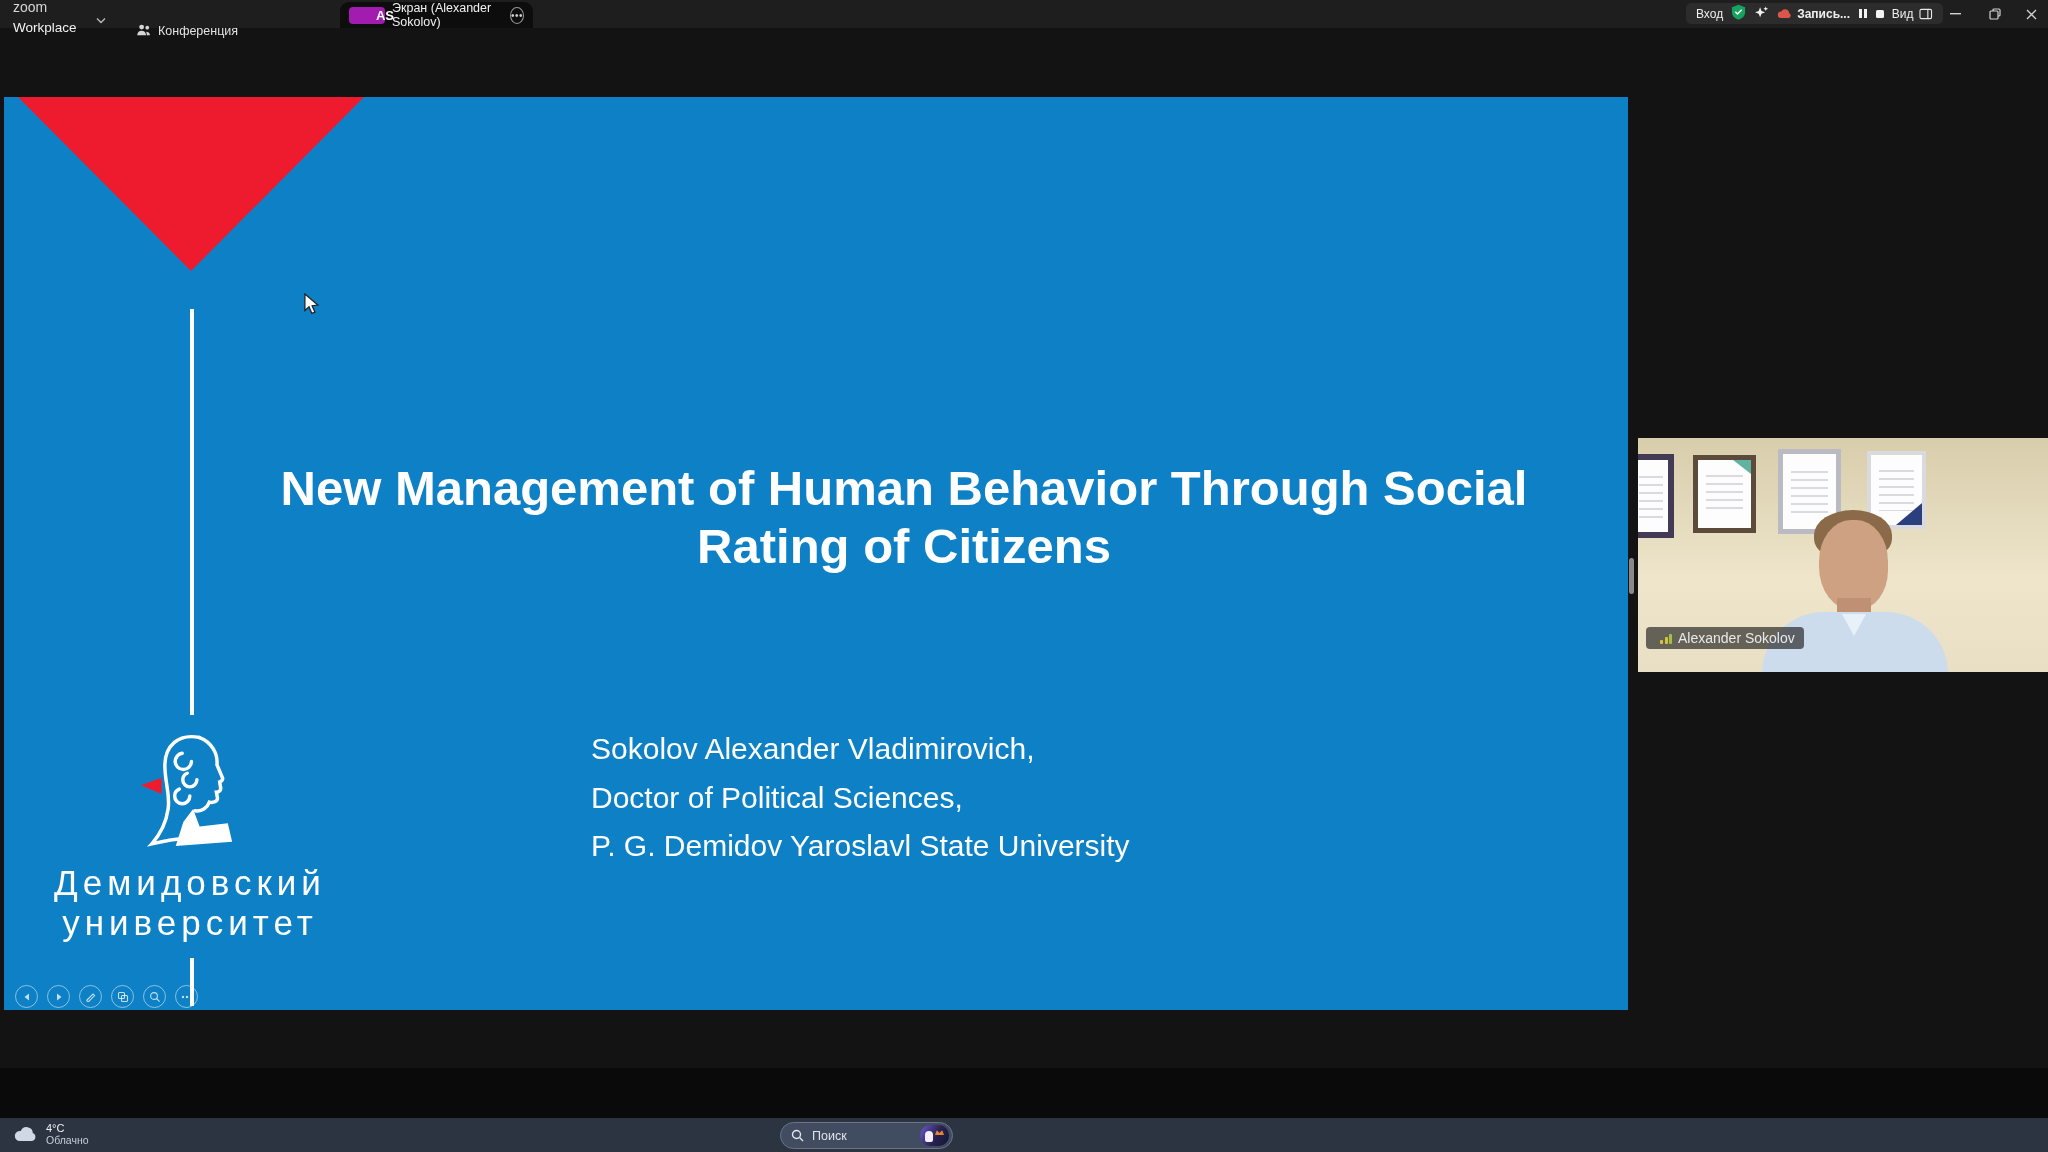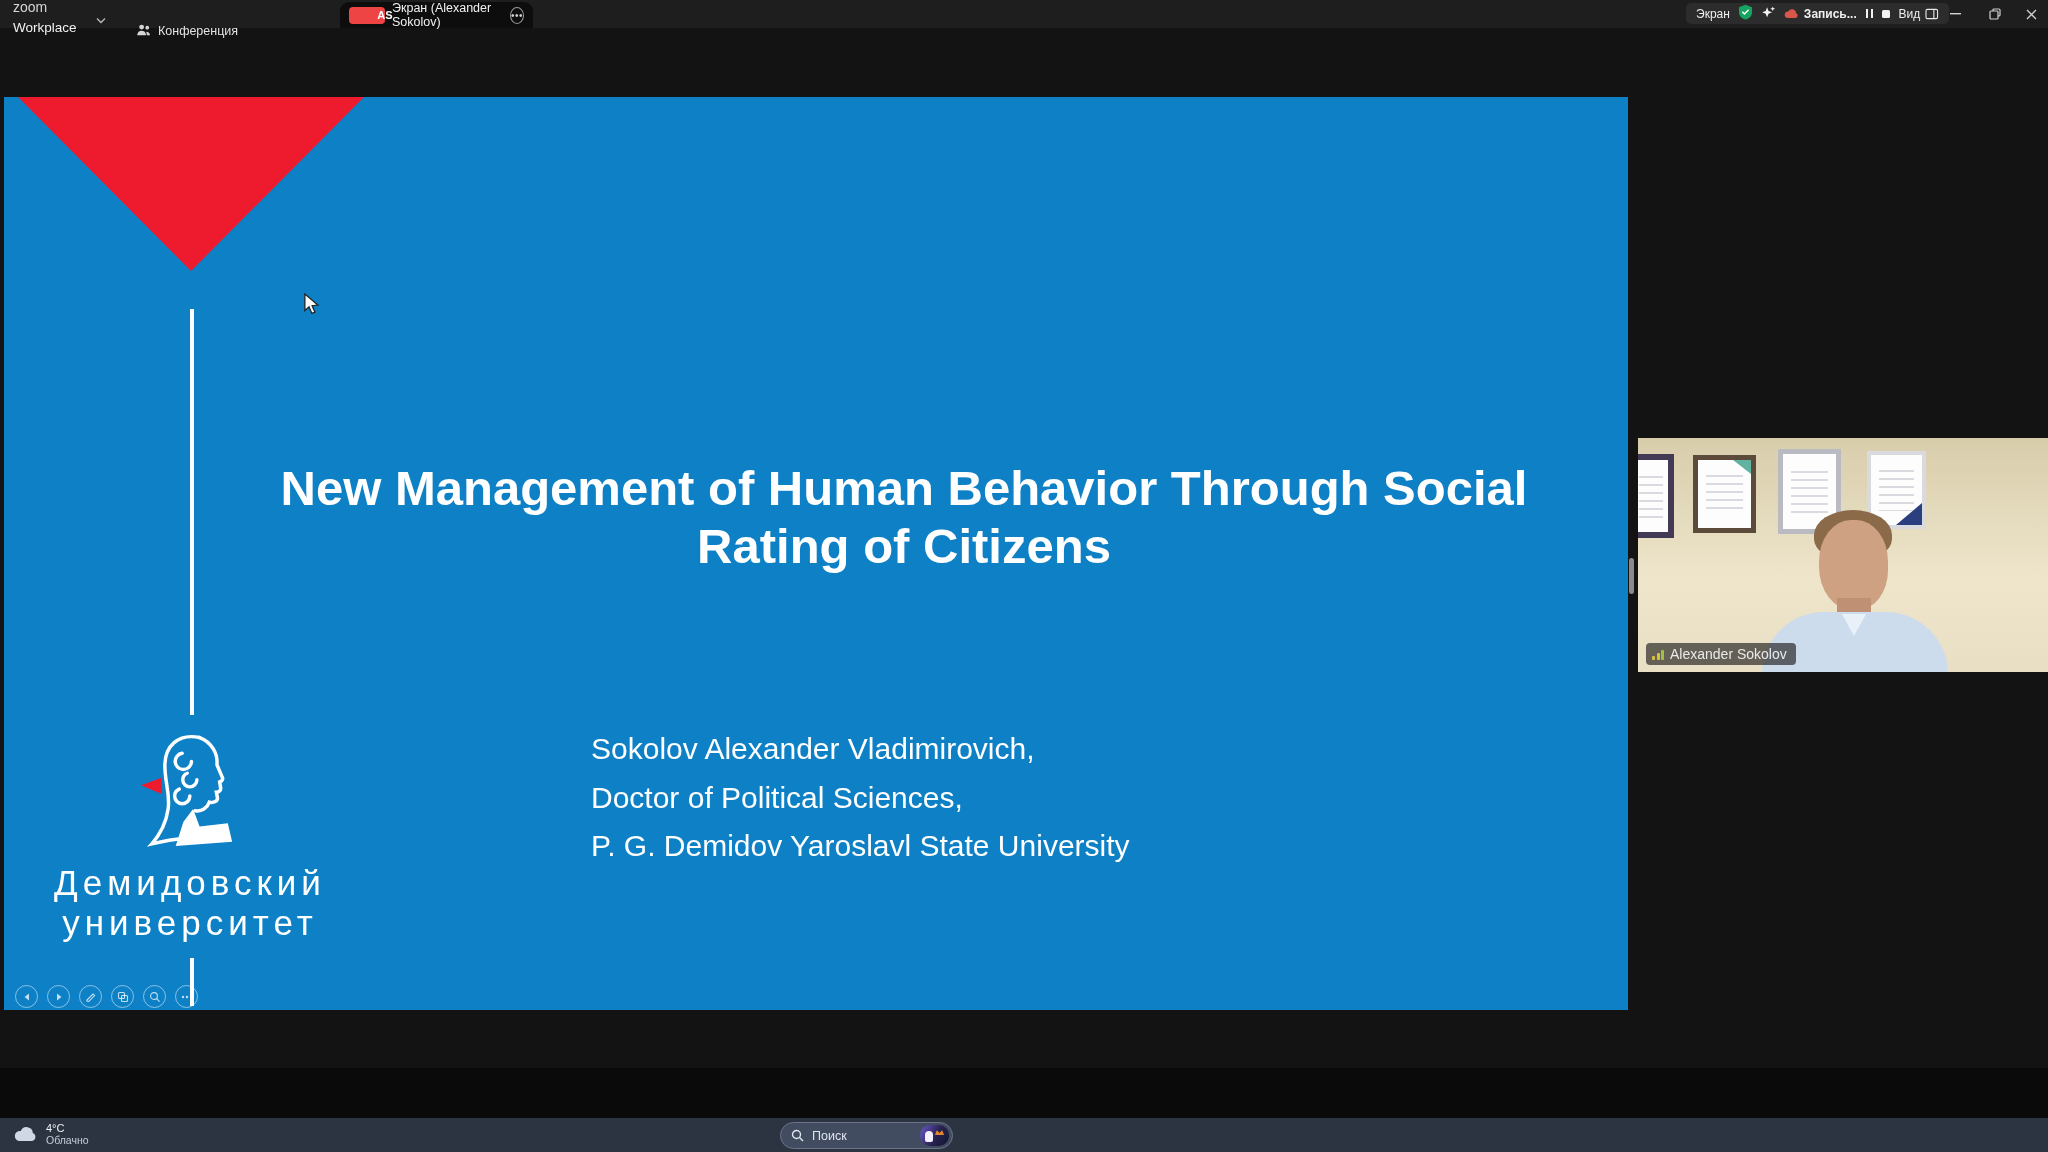--- a/index.html
+++ b/index.html
@@ -9,21 +9,21 @@
 
   
   .titlebar { position:absolute; left:0; top:0; width:2048px; height:28px; background:#1e1e1e; }
   .brand { left:13px; top:2px; color:#f2f2f2; line-height:10px; }
   .brand .z { font-size:14px; color:#d6d6d6; display:block; }
   .brand .w { font-size:13.5px; display:block; margin-top:11px; }
   .brand-chevron { left:96px; top:10px; color:#b9b9b9; }
   .tab { display:flex; align-items:center; gap:7px; color:#e3e3e3; font-size:12.5px; }
   .tab-conf { left:136px; top:17px; height:28px; }
   .tab-active { left:340px; top:2px; width:193px; height:26px; background:#0d0d0d; border-radius:9px 9px 0 0; padding:0 9px; color:#f1f1f1; }
-  .as-badge { width:17px; height:17px; border-radius:4px; background:#ef4444; color:#fff; font-size:11px; font-weight:bold; display:flex; align-items:center; justify-content:center; flex:0 0 auto;padding-left:36px; }
+  .as-badge { width:17px; height:17px; border-radius:4px; background:#a21caf; color:#fff; font-size:13px; font-weight:bold; display:flex; align-items:center; justify-content:center; flex:0 0 auto;padding-left:36px; }
   .tab-ellipsis { margin-left:auto; width:17px; height:17px; border-radius:50%; border:1px solid #9a9a9a; color:#cfcfcf; font-size:10px; line-height:15px; text-align:center; letter-spacing:.5px; }
   .meetpill { left:1686px; top:3px; height:21px; background:#2c2c2c; border-radius:5px; display:flex; align-items:center; gap:8px; padding:0 10px; color:#efefef; font-size:12px; white-space:nowrap; }
   .pausebars i { display:inline-block; width:2.5px; height:9px; background:#f2f2f2; margin:0 1.2px; }
   .stopsq { display:inline-block; width:8px; height:8px; background:#f2f2f2; border-radius:1.5px; }
   .winbtn { top:6px; width:30px; height:16px; display:flex; align-items:center; justify-content:center; color:#d2d2d2; }
 
   
   .slide { position:absolute; left:4px; top:97px; width:1624px; height:913px; background:#0e81c6; overflow:hidden; }
   .red-tri { left:14px; top:0; width:346px; height:174px; background:#ee1b2e; clip-path:polygon(0 0,100% 0,50% 100%); }
   .vline { left:186px; width:3.5px; background:#fff; }
@@ -36,21 +36,21 @@
   
   .drag-handle { left:1629px; top:558px; width:5px; height:36px; background:#8a8a8a; border-radius:3px; }
   .video { position:absolute; left:1638px; top:438px; width:410px; height:234px; background:linear-gradient(180deg,#d8cdab 0%,#eee5cb 60%,#e9dfc4 100%); overflow:hidden; }
   .cert { position:absolute; background:#fdfdfd; }
   .cert .lines { position:absolute; left:15%; right:15%; top:22%; bottom:20%; background:repeating-linear-gradient(#c9ccd4 0 2px, transparent 2px 8px); opacity:.7; }
   .head-hair { left:176px; top:72px; width:78px; height:50px; background:#8a6a48; border-radius:50% 50% 42% 42%; }
   .head { left:181px; top:82px; width:69px; height:90px; background:#cfa183; border-radius:46% 46% 44% 48%; }
   .neck { left:199px; top:160px; width:34px; height:22px; background:#c09074; }
   .shirt { left:124px; top:174px; width:186px; height:62px; background:#ccdcec; border-radius:80px 80px 0 0; }
   .collar { left:204px; top:176px; width:24px; height:22px; background:#e9f1f8; clip-path:polygon(0 0,100% 0,50% 100%); }
-  .name-tag { left:8px; bottom:7px; height:22px; background:rgba(18,18,18,.62); border-radius:4px; display:flex; align-items:center; gap:6px; padding:0 9px 0 6px; color:#e9e9e9; font-size:14px; }
+  .name-tag { left:8px; bottom:23px; height:22px; background:rgba(18,18,18,.62); border-radius:4px; display:flex; align-items:center; gap:6px; padding:0 9px 0 14px; color:#e9e9e9; font-size:14px; }
   .sigbars { display:flex; align-items:flex-end; gap:1.5px; height:11px; }
   .sigbars i { width:3px; border-radius:1px; background:#d7c23d; display:block; }
 
   
   .zoombar { position:absolute; left:0; top:1068px; width:2048px; height:50px; background:#0a0a0a; }
 
   
   .taskbar { position:absolute; left:0; top:1118px; width:2048px; height:34px; background:#2c3442; color:#e6eaf1; }
   .weather { left:14px; top:5px; display:flex; align-items:center; gap:8px; }
   .weather .t { font-size:11px; line-height:12px; color:#eef1f6; }
@@ -85,21 +85,21 @@
     </span>
     <span>Конференция</span>
   </div>
   <div class="abs tab tab-active">
     <span class="as-badge">AS</span>
     <span>Экран (Alexander Sokolov)</span>
     <span class="tab-ellipsis">•••</span>
   </div>
 
   <div class="abs meetpill">
-    <span>Экран</span>
+    <span>Вход</span>
     <span>
       <svg width="15" height="16" viewBox="0 0 16 17">
           <path d="M8 .8l7 2.6v5c0 4.3-3 7.1-7 8.1-4-1-7-3.8-7-8.1v-5z" fill="#16a35f"></path>
           <path d="M4.6 8.3l2.3 2.3 4.4-4.4" stroke="#fff" stroke-width="1.6" fill="none"></path>
         </svg>
     </span>
     <span>
       <svg width="15" height="15" viewBox="0 0 16 16">
           <path d="M6.5 2.5l1.5 3.8 3.8 1.5-3.8 1.5L6.5 13 5 9.3 1.2 7.8 5 6.3z" fill="#f2f2f2"></path>
           <path d="M12.5 1.5l.7 1.8 1.8.7-1.8.7-.7 1.8-.7-1.8-1.8-.7 1.8-.7z" fill="#f2f2f2"></path>

